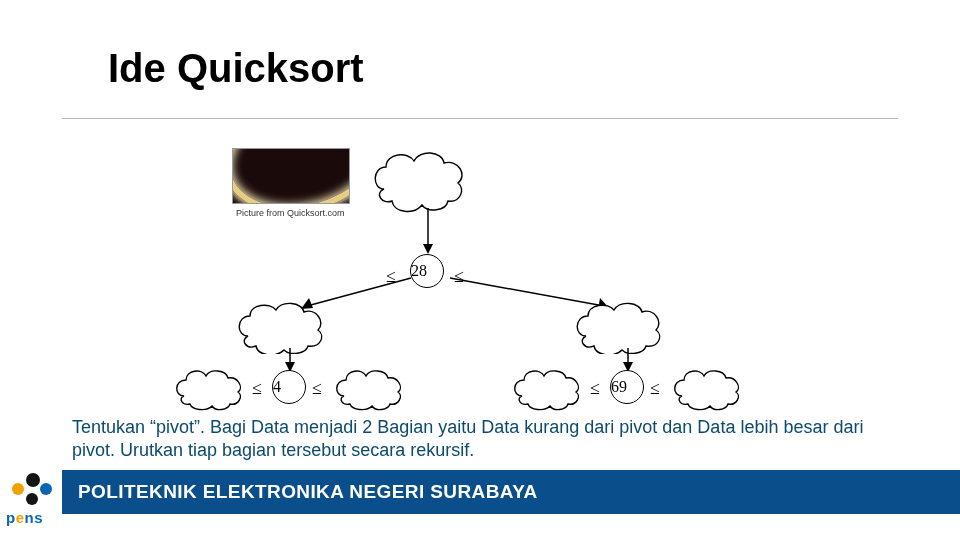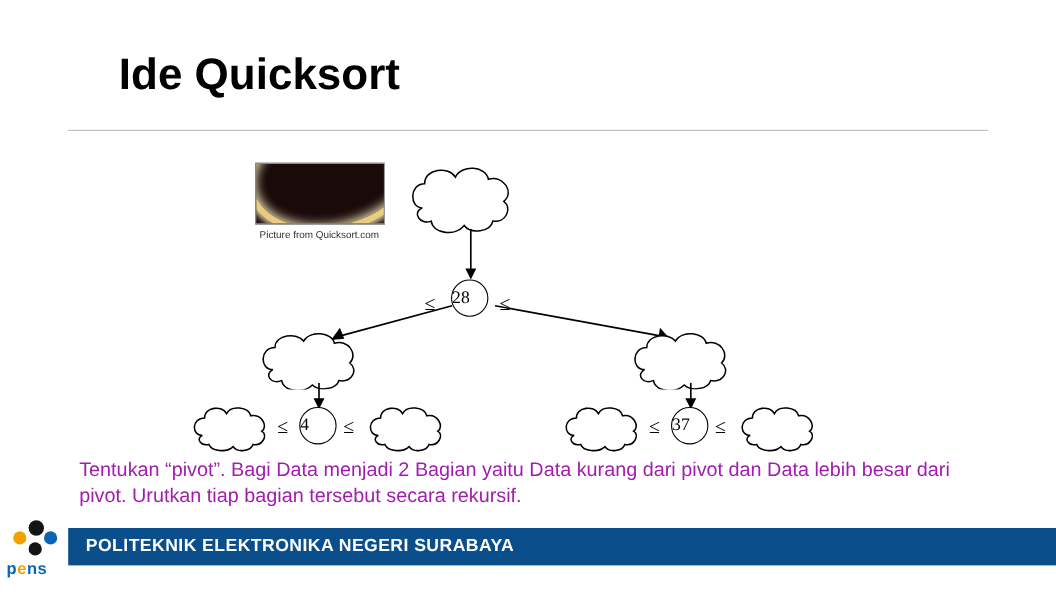--- a/index.html
+++ b/index.html
@@ -9,22 +9,22 @@
   .rule { position: absolute; left: 62px; top: 118px; width: 836px; height: 1px; background: #b8b8b8; }
   .picbox { position: absolute; left: 232px; top: 148px; width: 118px; height: 56px; background: #1a0a0a; border: 1px solid #999; overflow: hidden; }
   .picbox .ring { position: absolute; left: -10px; top: -48px; width: 160px; height: 110px; border: 6px solid #f2d88a; border-radius: 80px/55px; box-shadow: 0 0 10px 2px #fff2c4 inset, 0 0 6px 2px #fff2c4; transform: rotate(-14deg); opacity: .95; }
   .picbox-caption { position: absolute; left: 236px; top: 208px; font-size: 9px; color: #333; }
   .diagram { position: absolute; left: 152px; top: 150px; width: 660px; height: 250px; }
   .cloud { position: absolute; }
   .cloud svg { display: block; }
   .node { position: absolute; width: 34px; height: 34px; border: 1.5px solid #000; border-radius: 50%; background: #fff; display: flex; align-items: center; font-size: 16px; font-family: "Times New Roman", serif; }
   .arrow-down { position: absolute; }
   .lt { position: absolute; font-size: 18px; font-family: "Times New Roman", serif; }
-  .desc { position: absolute; left: 72px; top: 416px; width: 820px; font-size: 18px; line-height: 1.3; color: #a21caf; }
-  .footer-bar { position: absolute; left: 62px; bottom: 26px; width: 898px; height: 34px; background: #0a4e8c; display: flex; align-items: center; padding-left: 16px; color: #fff; font-size: 16px; font-weight: 700; letter-spacing: .4px; }
+  .desc { position: absolute; left: 72px; top: 416px; width: 820px; font-size: 18px; line-height: 1.3; color: #0c4a6e; }
+  .footer-bar { position: absolute; left: 62px; bottom: 26px; width: 898px; height: 44px; background: #0a4e8c; display: flex; align-items: center; padding-left: 16px; color: #fff; font-size: 19px; font-weight: 700; letter-spacing: .4px; }
   .logo { position: absolute; left: 6px; bottom: 14px; width: 54px; }
   .logo-dots { position: relative; width: 46px; height: 36px; margin-left: 4px; }
   .logo-dots span { position: absolute; border-radius: 50%; }
   .d1 { width: 14px; height: 14px; left: 16px; top: 0; background: #141414; }
   .d2 { width: 12px; height: 12px; left: 2px; top: 10px; background: #f2a200; }
   .d3 { width: 12px; height: 12px; left: 30px; top: 10px; background: #0a66b2; }
   .d4 { width: 12px; height: 12px; left: 16px; top: 20px; background: #141414; }
   .logo-text { font-size: 15px; font-weight: 700; color: #0a66b2; letter-spacing: .5px; }
   .logo-text .e { color: #f2a200; }
 </style>
@@ -97,21 +97,21 @@
       <svg width="12" height="24">
           <line x1="6" y1="0" x2="6" y2="16" stroke="#000" stroke-width="1.5"></line>
           <polygon points="6,24 1,14 11,14" fill="#000"></polygon>
         </svg>
     </div>
 
     <div class="node" style="left:120px; top:220px;">
         <span>4</span>
       </div>
     <div class="node" style="left:458px; top:220px;">
-        <span>37</span>
+        <span>69</span>
       </div>
 
     <div class="cloud" style="left:18px; top:212px;">
       <svg width="78" height="50" viewBox="0 0 78 50">
           <path d="M14 34c-10 0-10-16 2-16 0-10 16-12 20-4 4-8 20-6 22 2 10-2 16 10 10 14 6 4 0 14-8 12-2 6-14 8-18 2-6 6-20 4-22-2-8 2-12-6-6-8z" fill="#fff" stroke="#000" stroke-width="1.4"></path>
         </svg>
     </div>
     <div class="lt" style="left:100px; top:228px;">≤</div>
     <div class="lt" style="left:160px; top:228px;">≤</div>
     <div class="cloud" style="left:178px; top:212px;">

